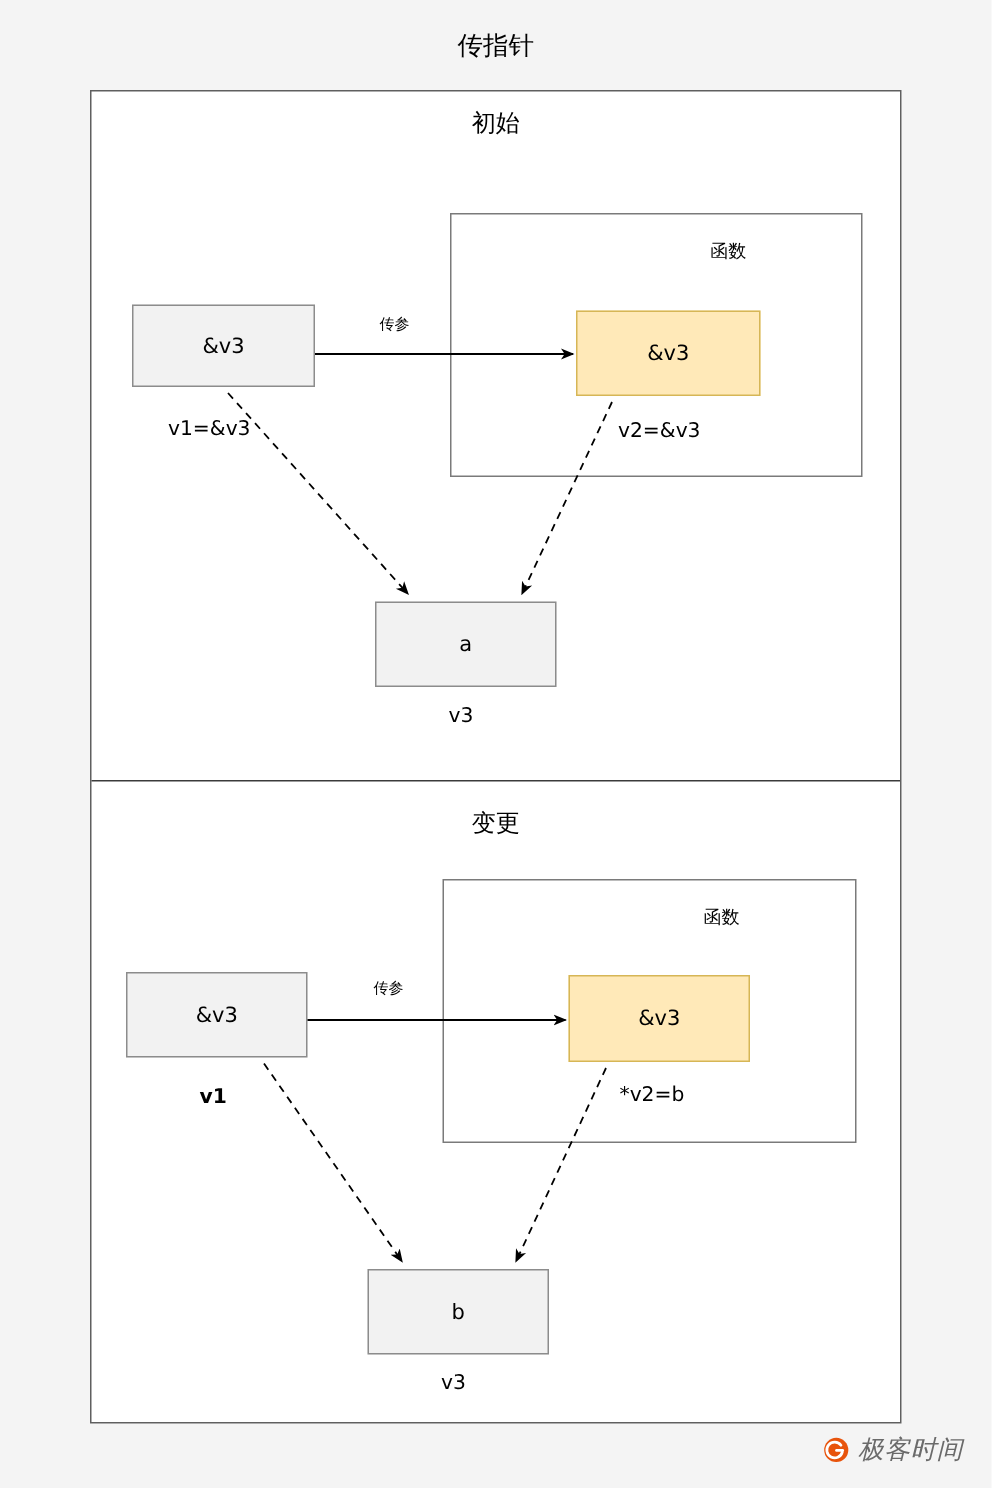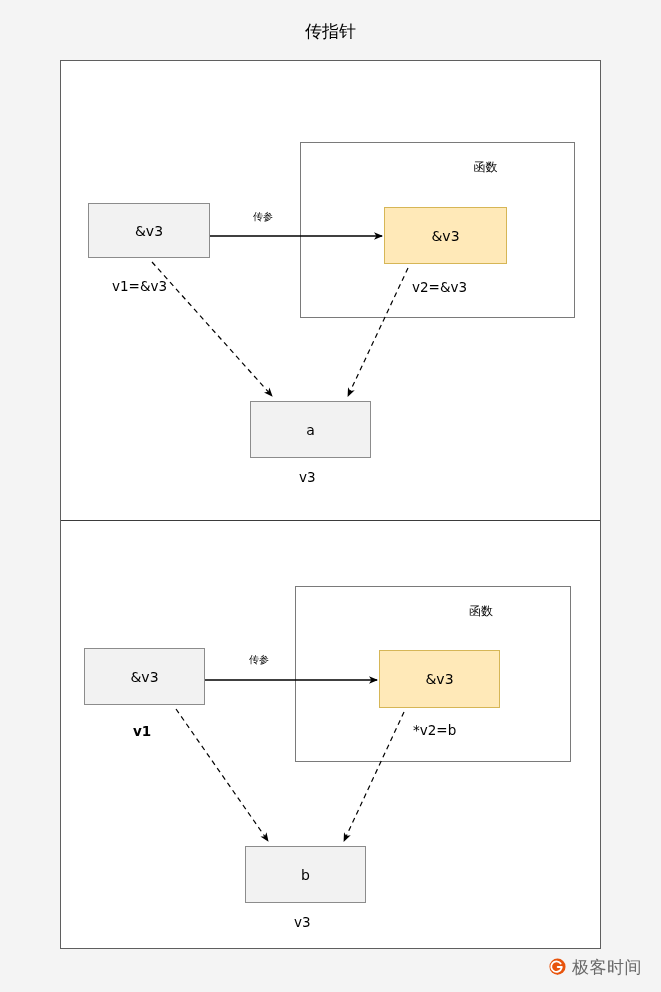--- a/index.html
+++ b/index.html
@@ -156,51 +156,54 @@
   .wm-logo {
     width: 21px;
     height: 21px;
     position: relative;
   }
   .wm-text {
     font-size: 17px;
     color: #6a6a6a;
     letter-spacing: 0.5px;
     line-height: 21px;
+    font-style: italic;
   }
 </style>
 </head>
 <body>
 
 <div id="canvas">
 
   <div class="abs diagram-title">传指针</div>
 
   <div class="abs outer-box"></div>
 
+  <div class="abs section-header initial">初始</div>
 
   <div class="abs fn-box top"></div>
   <div class="abs fn-label top">函数</div>
 
   <div class="abs box-grey box-v1-top">&amp;v3</div>
 
   <div class="abs box-yellow box-fn-top">&amp;v3</div>
 
   <div class="abs box-grey box-a">a</div>
 
   <div class="abs pass-label pass-top">传参</div>
 
   <div class="abs caption cap-v1eq">v1=&amp;v3</div>
 
   <div class="abs caption cap-v2eq">v2=&amp;v3</div>
 
   <div class="abs caption cap-v3-a">v3</div>
 
   <div class="abs divider"></div>
 
+  <div class="abs section-header changed">变更</div>
 
   <div class="abs fn-box bottom"></div>
   <div class="abs fn-label bottom">函数</div>
 
   <div class="abs box-grey box-v1-bot">&amp;v3</div>
 
   <div class="abs box-yellow box-fn-bot">&amp;v3</div>
 
   <div class="abs box-grey box-b">b</div>
 

